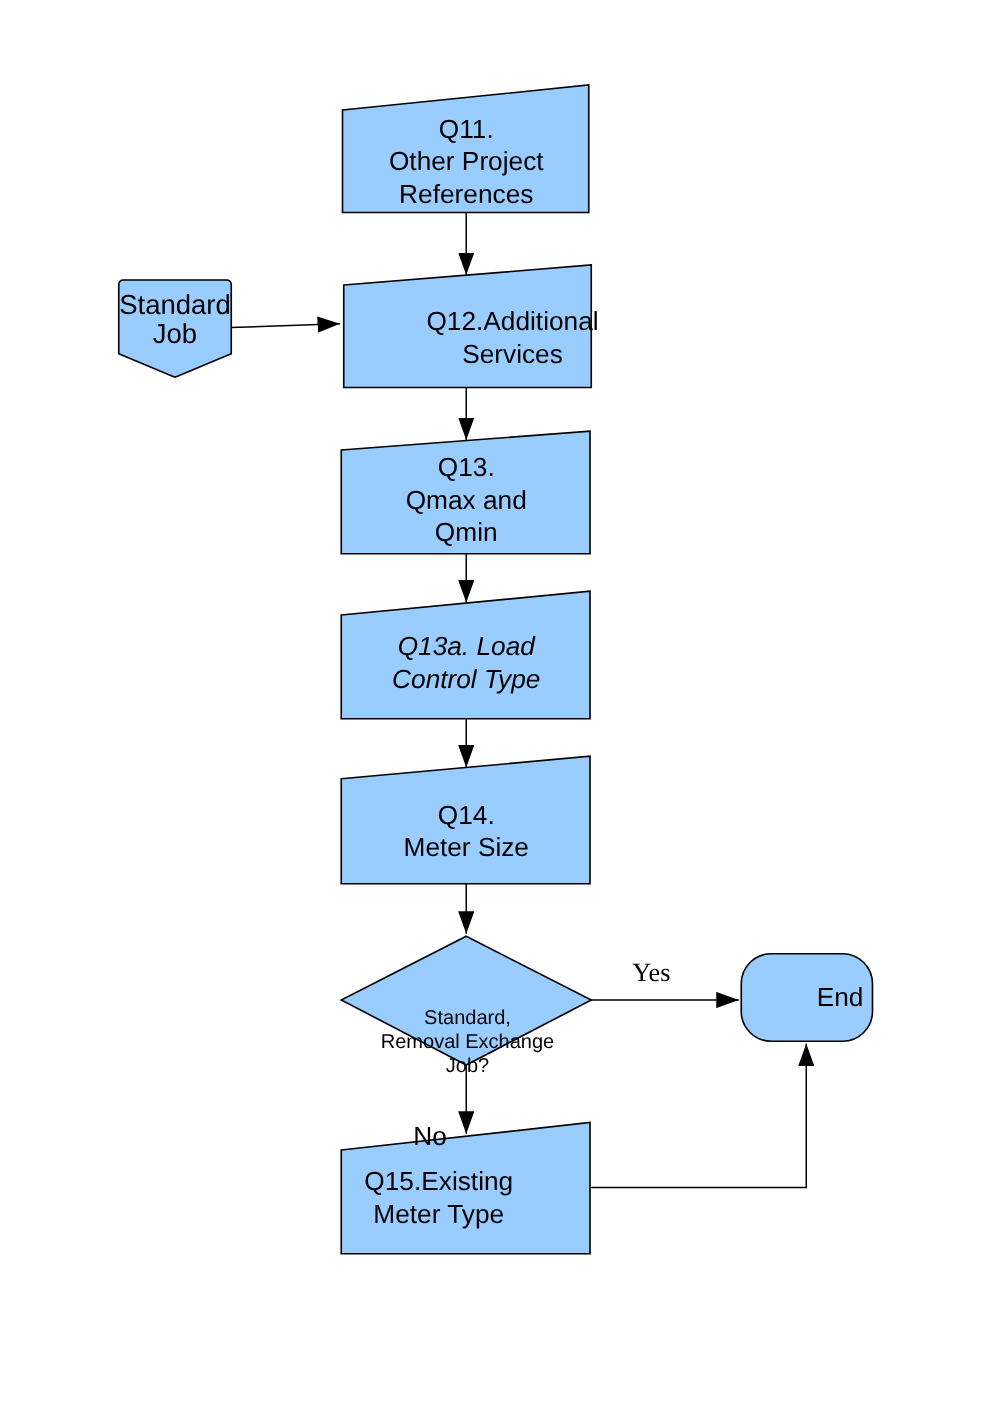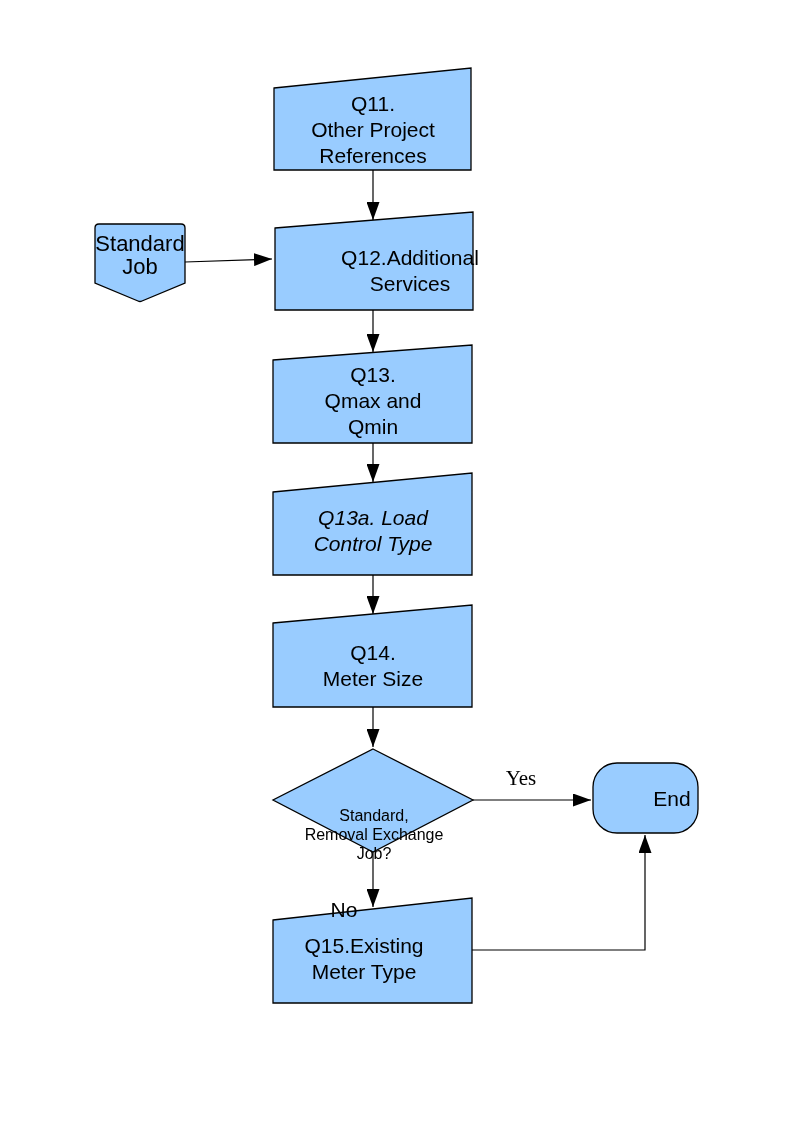--- a/index.html
+++ b/index.html
@@ -92,16 +92,16 @@
   <div class="lbl small" style="left:374px; top:798px;margin-top:36px;">Standard,
 Removal Exchange
 Job?</div>
 
   <div class="lbl branch" style="left:521px; top:778px;font-family:Liberation Serif, serif;">Yes</div>
 
   <div class="lbl branch" style="left:344px; top:886px;margin-top:24px;">No</div>
 
   <div class="lbl" style="left:672px; top:799px;">End</div>
 
-  <div class="lbl" style="left:364px; top:959px;">Q15.Existing
+  <div class="lbl" style="left:351px; top:959px;">Q15.Existing
 Meter Type</div>
 
 </div>
 
 </body></html>

